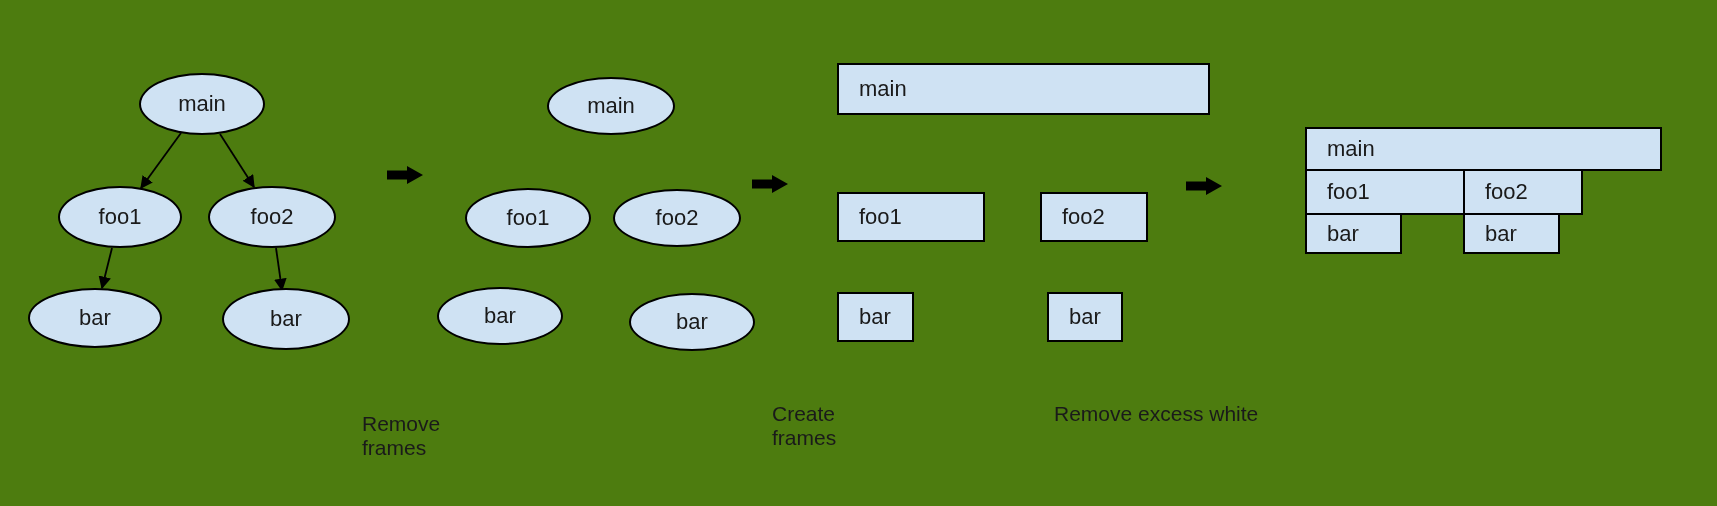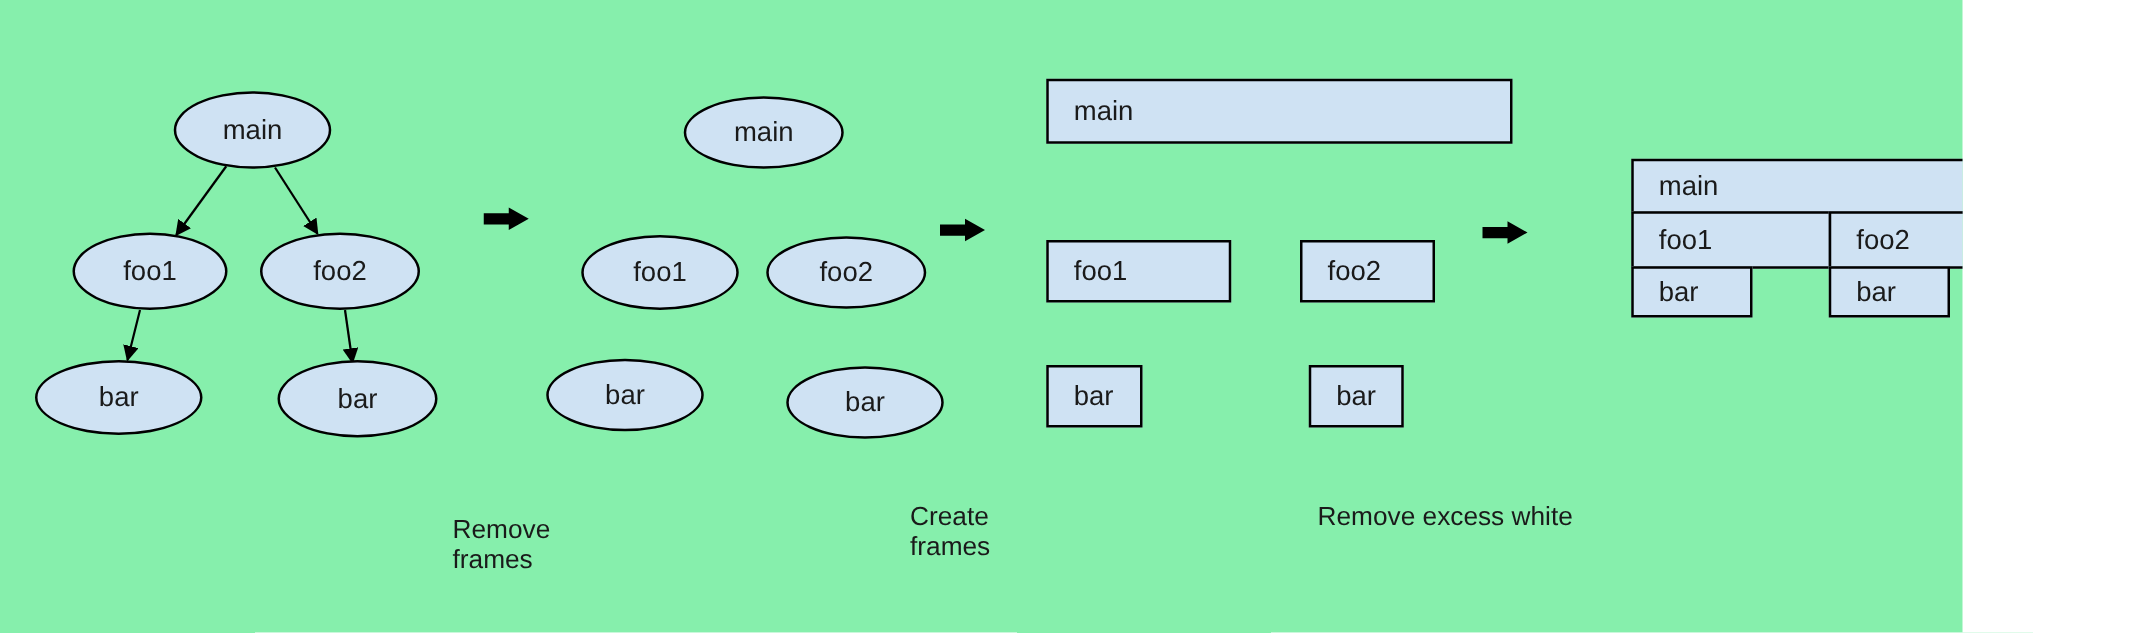--- a/index.html
+++ b/index.html
@@ -2,23 +2,23 @@
 <html><head>
 <meta charset="utf-8">
 <style>
   html, body {
     margin: 0;
     padding: 0;
     background: #ffffff;
   }
   .canvas {
     position: relative;
-    width: 1570px;
+    width: 1717px;
     height: 506px;
-    background: #86efac;
+    background: #4d7c0f;
     overflow: hidden;
     font-family: "Liberation Sans", "DejaVu Sans", sans-serif;
     color: #1a1a1a;
   }
   .overlay {
     position: absolute;
     left: 0;
     top: 0;
     width: 1717px;
     height: 506px;
@@ -134,21 +134,21 @@
     <span>bar</span>
   </div>
   <div class="node frame" style="left:1463px;top:213px;width:97px;height:41px">
     <span>bar</span>
   </div>
 
   <div class="caption" style="left:362px;top:412px">
     <span>Remove</span>
     <span>frames</span>
   </div>
-  <div class="caption" style="left:728px;top:402px">
+  <div class="caption" style="left:772px;top:402px">
     <span>Create</span>
     <span>frames</span>
   </div>
   <div class="caption" style="left:1054px;top:402px">
     <span>Remove excess white</span>
   </div>
 
 </div>
 
 </body></html>

